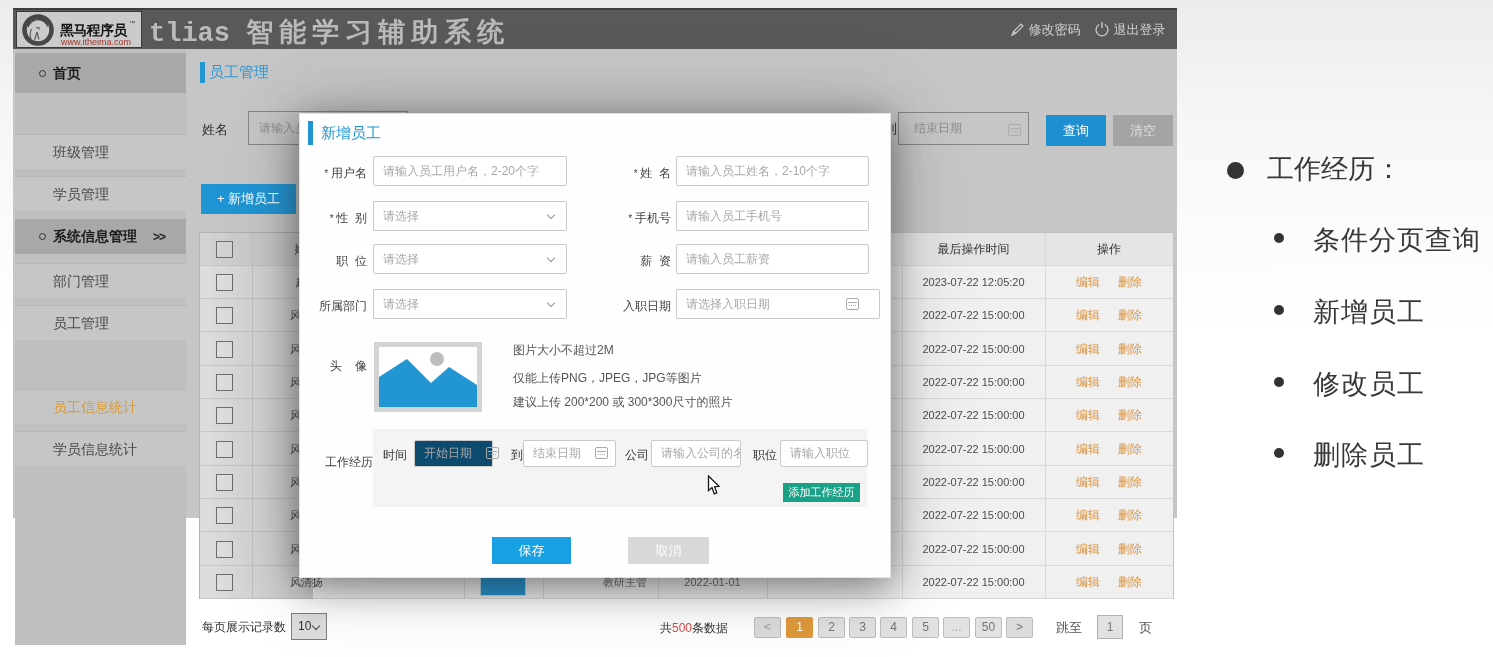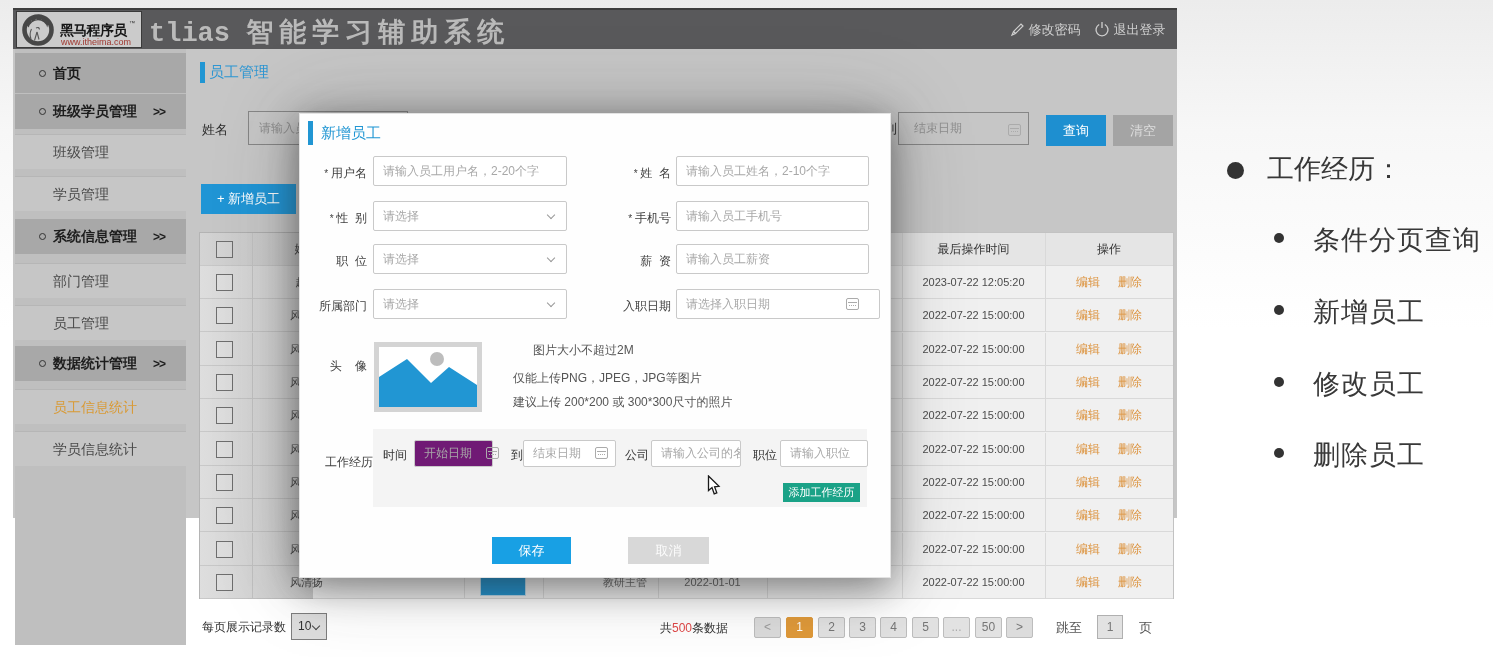--- a/index.html
+++ b/index.html
@@ -85,27 +85,25 @@
       <svg width="16" height="16" viewBox="0 0 16 16" style="vertical-align:-3px;">
           <path d="M5.2 3.5 A 6 6 0 1 0 10.8 3.5" fill="none" stroke="#cfcfcf" stroke-width="1.3"></path>
           <line x1="8" y1="1" x2="8" y2="7" stroke="#cfcfcf" stroke-width="1.3"></line>
         </svg>
       退出登录
     </div>
   </div>
 
   <div id="side">
     <div class="mi parent" style="top:4px; height:40px; line-height:40px;"><span class="dot"></span>首页</div>
-    <div class="mi parent" style="top:45px; height:35px; line-height:35px;"><span class="dot"></span>班级学员管理 <span class="arr">&gt;&gt;</span></div>
     <div class="mi child" style="top:85px; height:35px; line-height:35px;"><span class="txt-c">班级管理</span></div>
     <div class="mi child" style="top:127px; height:35px; line-height:35px;"><span class="txt-c">学员管理</span></div>
     <div class="mi parent" style="top:170px; height:35px; line-height:35px;"><span class="dot"></span>系统信息管理 <span class="arr">&gt;&gt;</span></div>
     <div class="mi child" style="top:214px; height:35px; line-height:35px;"><span class="txt-c">部门管理</span></div>
     <div class="mi child" style="top:256px; height:35px; line-height:35px;"><span class="txt-c">员工管理</span></div>
-    <div class="mi parent" style="top:297px; height:35px; line-height:35px;"><span class="dot"></span>数据统计管理 <span class="arr">&gt;&gt;</span></div>
     <div class="mi child" style="top:340px; height:35px; line-height:35px; color:#d99a35;"><span class="txt-c">员工信息统计</span></div>
     <div class="mi child" style="top:382px; height:35px; line-height:35px;"><span class="txt-c">学员信息统计</span></div>
   </div>
 
   <div class="blue-bar" style="left:187px; top:54px; height:21px;"></div>
   <div class="abs" style="left:196px; top:55px; font-size:15px; color:#2e96d2;">员工管理</div>
 
   <div class="abs" style="left:189px; top:113px; font-size:13px; color:#2a2a2a;">姓名</div>
   <div class="ipt" style="left:235px; top:103px; width:160px; height:34px; line-height:32px; padding-left:10px;">请输入员工姓名</div>
   <div class="abs" style="left:871px; top:112px; font-size:13px; color:#2a2a2a;">到</div>
@@ -271,28 +269,28 @@
 
   <div class="m-lab" style="left:0; top:244px; width:67px;">头&nbsp;&nbsp;&nbsp;&nbsp;像</div>
   <div class="abs" style="left:74px; top:228px; width:108px; height:70px; background:#d4d4d4;">
     <div style="position:absolute; left:5px; top:5px; right:5px; bottom:5px; background:#fff;">
       <svg width="98" height="60" viewBox="0 0 98 60">
         <polygon points="0,30 28,12 52,36 70,20 98,38 98,60 0,60" fill="#2196d3"></polygon>
         <circle cx="58" cy="12" r="7" fill="#bdbdbd"></circle>
       </svg>
     </div>
   </div>
-  <div class="abs" style="left:213px; top:228px; font-size:12px; color:#555;margin-left:20px;">图片大小不超过2M</div>
+  <div class="abs" style="left:213px; top:228px; font-size:12px; color:#555;">图片大小不超过2M</div>
   <div class="abs" style="left:213px; top:256px; font-size:12px; color:#555;">仅能上传PNG，JPEG，JPG等图片</div>
   <div class="abs" style="left:213px; top:280px; font-size:12px; color:#555;">建议上传 200*200 或 300*300尺寸的照片</div>
 
   <div class="m-lab" style="left:25px; top:340px; width:48px; text-align:left;">工作经历</div>
   <div class="abs" style="left:73px; top:315px; width:494px; height:78px; background:#f4f4f4;">
     <div class="m-lab" style="left:10px; top:18px; width:24px; color:#333;">时间</div>
-    <div class="m-ipt" style="left:41px; top:11px; width:79px; height:27px; line-height:25px; background:#701a75;">开始日期</div>
+    <div class="m-ipt" style="left:41px; top:11px; width:79px; height:27px; line-height:25px; background:#0c4a6e;">开始日期</div>
     <span class="cal" style="left:113px; top:18px;"></span>
     <div class="m-lab" style="left:136px; top:18px; width:14px; color:#333;">到</div>
     <div class="m-ipt" style="left:150px; top:11px; width:93px; height:27px; line-height:25px; background:#fff;">结束日期</div>
     <span class="cal" style="left:222px; top:18px;"></span>
     <div class="m-lab" style="left:252px; top:18px; width:24px; color:#333;">公司</div>
     <div class="m-ipt" style="left:278px; top:11px; width:90px; height:27px; line-height:25px; background:#fff; overflow:hidden; white-space:nowrap;">请输入公司的名字</div>
     <div class="m-lab" style="left:380px; top:18px; width:24px; color:#333;">职位</div>
     <div class="m-ipt" style="left:407px; top:11px; width:88px; height:27px; line-height:25px; background:#fff;">请输入职位</div>
     <div class="btn" style="left:410px; top:54px; width:77px; height:19px; line-height:19px; font-size:11px; background:#1aa287;">添加工作经历</div>
   </div>

